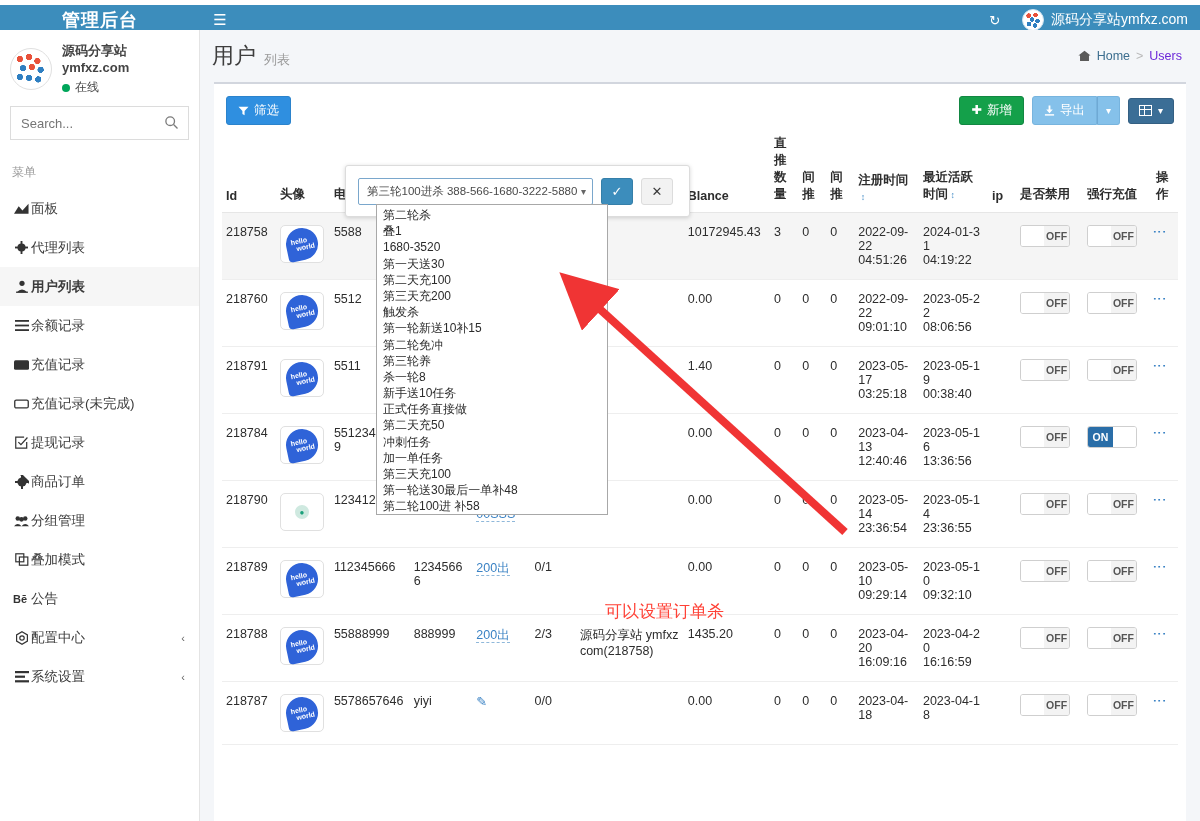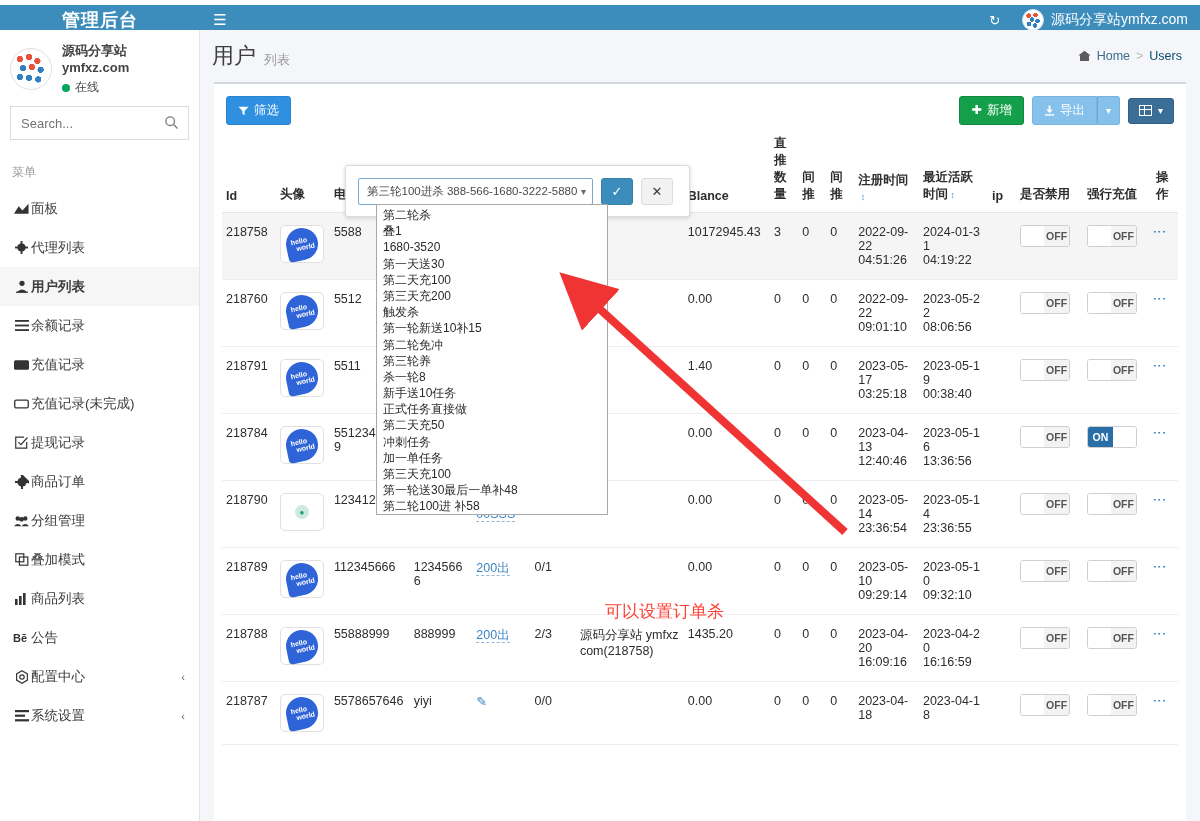--- a/index.html
+++ b/index.html
@@ -132,21 +132,21 @@
     padding: 0 18px 0 12px;
   }
   .page-title { font-size: 22px; color: #3d3d3d; }
   .page-subtitle { font-size: 13px; color: #9a9a9a; margin-left: 8px; padding-top: 8px; }
   .breadcrumb {
     margin-left: auto; font-size: 12.5px; color: #4a6b82;
     display: flex; align-items: center; gap: 6px;
   }
   .breadcrumb .sep { color: #b9b9b9; }
   .breadcrumb .crumb-home { color: #3c6e8f; }
-  .breadcrumb .crumb-current { color: #0c4a6e; }
+  .breadcrumb .crumb-current { color: #6d28d9; }
 
   .panel {
     margin: 0 14px; background: #fff;
     border-top: 2px solid #d2d6de;
     height: 740px;
     position: relative;
   }
   .panel-tools {
     display: flex; align-items: center;
     padding: 12px 12px 6px 12px;
@@ -419,30 +419,20 @@
           <span>分组管理</span>
         </div>
         <div class="menu-item">
           <span class="menu-ico">
             <svg width="14" height="13" viewBox="0 0 14 13" fill="none" stroke="#333" stroke-width="1.2">
               <rect x="0.8" y="0.8" width="8" height="8"></rect>
               <rect x="4.4" y="4" width="8.4" height="8.2"></rect>
             </svg>
           </span>
           <span>叠加模式</span>
-        </div>
-        <div class="menu-item">
-          <span class="menu-ico">
-            <svg width="14" height="12" viewBox="0 0 14 12" fill="#333">
-              <rect x="0" y="6" width="2.6" height="6"></rect>
-              <rect x="4" y="3" width="2.6" height="9"></rect>
-              <rect x="8" y="0" width="2.6" height="12"></rect>
-            </svg>
-          </span>
-          <span>商品列表</span>
         </div>
         <div class="menu-item">
           <span class="menu-ico">
             <svg width="17" height="13" viewBox="0 0 17 13">
               <text x="0" y="11" font-size="11" font-weight="bold" fill="#333" font-family="Liberation Sans">Bē</text>
             </svg>
           </span>
           <span>公告</span>
         </div>
         <div class="menu-item">

